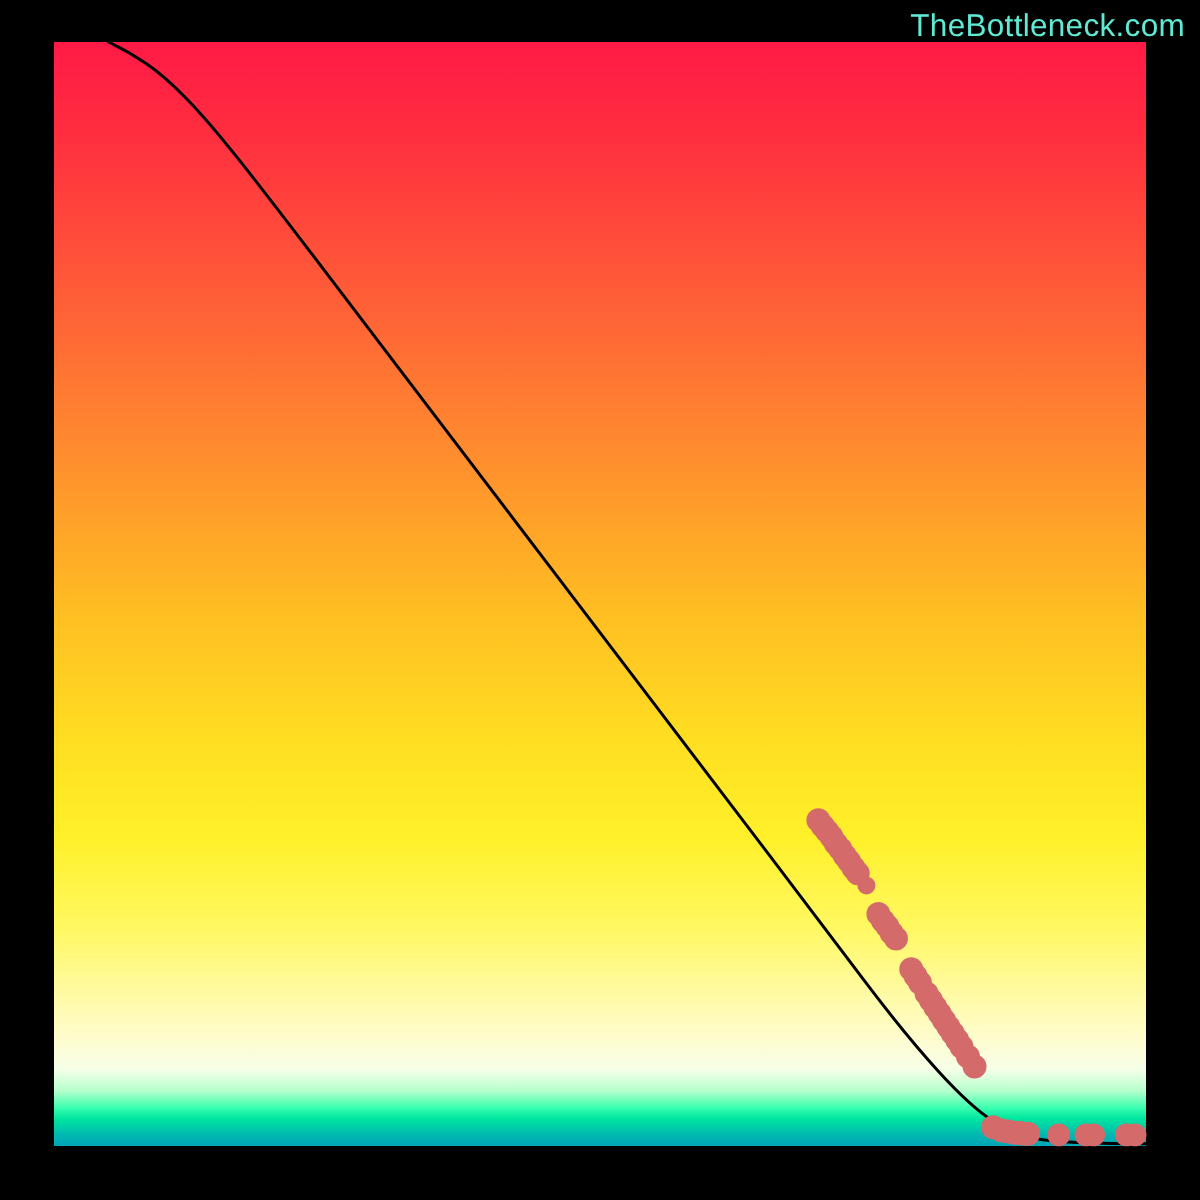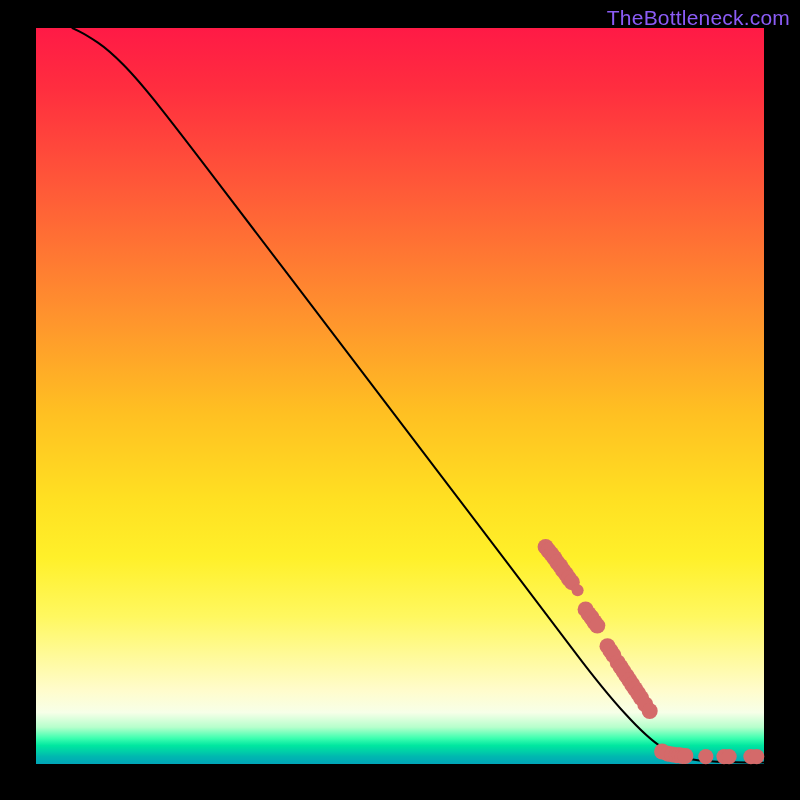--- a/index.html
+++ b/index.html
@@ -43,21 +43,21 @@
       #00e7a0 97.5%,
       #00cfa8 98.3%,
       #00b7b0 99%,
       #00a5b8 100%
     );
   }
   .watermark {
     position: absolute;
     top: 6px;
     right: 10px;
-    color: #8b5cf6;
+    color: #5eead4;
     font-size: 21px;
     font-weight: 400;
     letter-spacing: 0.2px;
     user-select: none;
   }
   svg.curve {
     position: absolute;
     left: 0;
     top: 0;
     width: 728px;

